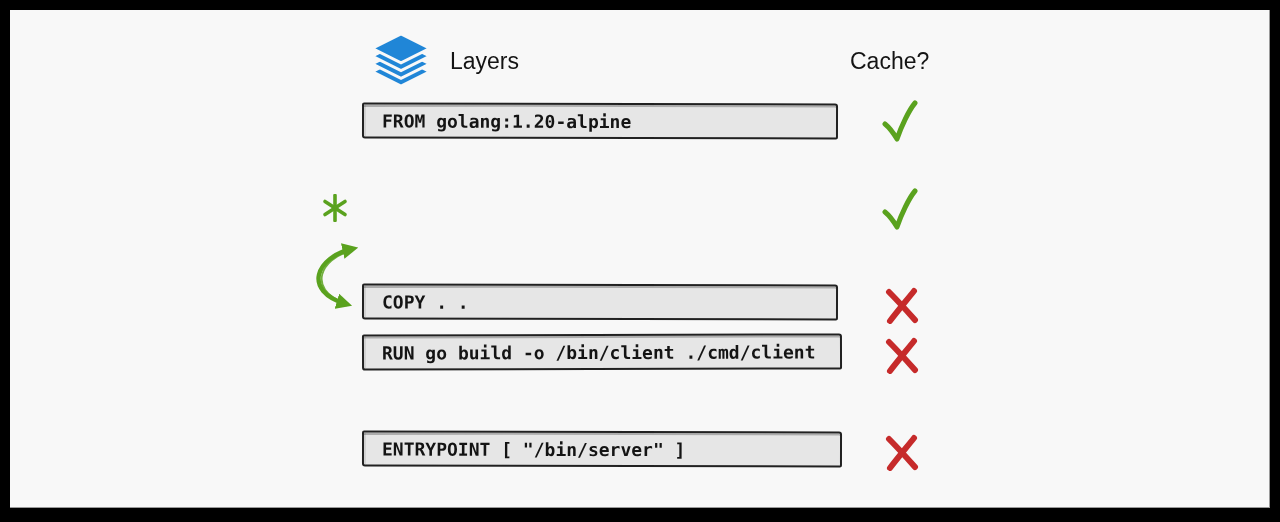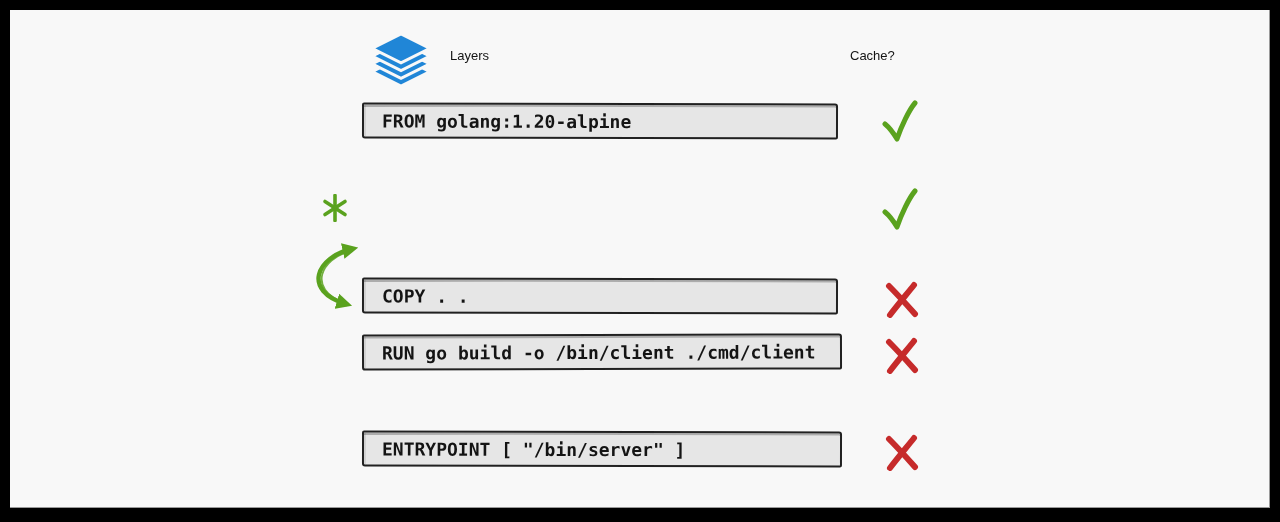--- a/index.html
+++ b/index.html
@@ -8,30 +8,30 @@
     background:#000;
     font-family:"Liberation Sans", sans-serif;
   }
   .panel{
     position:absolute;left:10px;top:10px;width:1260px;height:498px;
     background:var(--canvas,#f8f8f8);
     box-shadow:inset -1px -1px 0 #9a9a9a;
   }
   
   .hdr-label{
-    position:absolute;font-size:13px;color:var(--text,#1a1a1a);
+    position:absolute;font-size:23px;color:var(--text,#1a1a1a);
     font-weight:400;white-space:nowrap;
   }
   .layers-label{left:440px;top:38px;}
   .cache-label{left:840px;top:38px;}
   .layers-icon{position:absolute;left:360px;top:22px;}
   
   .row{position:absolute;left:352px;width:610px;height:36px;text-align:right;}
   .r0{top:93px}.r1{top:138px}.r2{top:181px}.r3{top:227px}
-  .r4{top:268px}.r5{top:324px}.r6{top:375px}.r7{top:421px}
+  .r4{top:274px}.r5{top:324px}.r6{top:375px}.r7{top:421px}
   .box{
     position:absolute;left:0;top:0;height:36px;width:476px;box-sizing:border-box;
     background:var(--box-fill,#e6e6e6);
     border:2px solid var(--box-border,#212121);
     border-radius:2px 3px 2px 3px;
     box-shadow:inset 0 2px 0 rgba(40,40,40,.30), inset 2px 0 0 rgba(40,40,40,.10);
   }
   .r5 .box,.r6 .box,.r7 .box{width:480px;}
   .row:nth-child(odd) .box{transform:rotate(-0.15deg);}
   .row:nth-child(even) .box{transform:rotate(0.12deg);}

